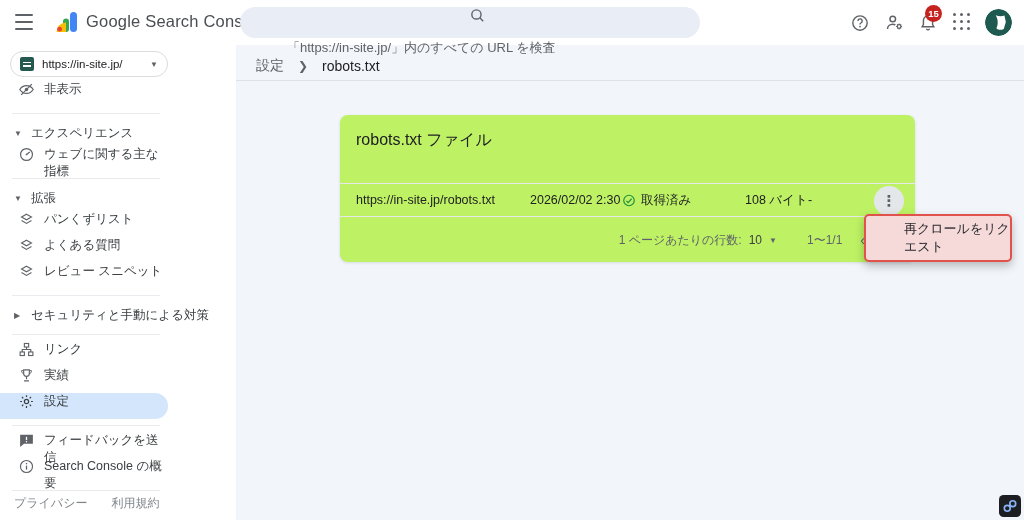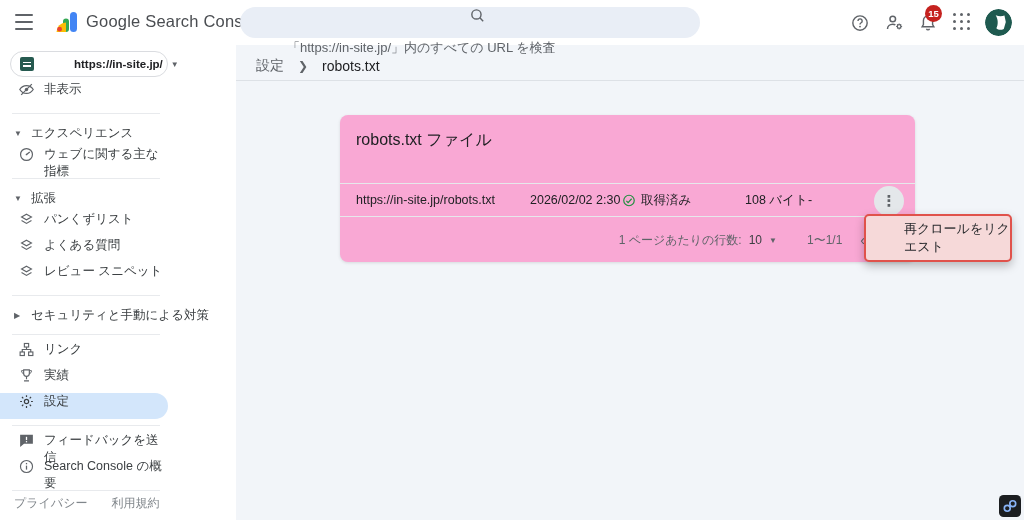--- a/index.html
+++ b/index.html
@@ -20,40 +20,40 @@
   .badge { position:absolute; top:-7px; left:8px; min-width:17px; height:17px; background:#c5221f; border-radius:9px; color:#fff; font-size:9.5px; font-weight:bold; display:flex; align-items:center; justify-content:center; padding:0 3px; }
   .avatar { width:27px; height:27px; border-radius:50%; overflow:hidden; cursor:pointer; }
   .grid9 { display:grid; grid-template-columns:repeat(3,5px); grid-template-rows:repeat(3,5px); gap:2px; }
   .grid9 i { width:3.4px; height:3.4px; background:#5f6368; border-radius:50%; }
 
   
   .sidebar { position:absolute; top:45px; left:0; width:236px; height:475px; background:#fff; z-index:4; }
   .prop-pill { margin:6px 0 4px 10px; width:158px; height:26px; border:1px solid #dadce0; border-radius:14px; display:flex; align-items:center; padding:0 9px; gap:8px; cursor:pointer; background:#fff; }
   .prop-fav { width:14px; height:14px; border-radius:2px; background:#265a50; display:flex; flex-direction:column; align-items:center; justify-content:center; gap:2px; flex-shrink:0; }
   .prop-fav i { display:block; width:8px; height:1.5px; background:#fff; }
-  .prop-url { font-size:11.5px; font-weight:bold; color:#202124; flex:1; white-space:nowrap;margin-left:32px; }
+  .prop-url { font-size:11.5px; font-weight:normal; color:#202124; flex:1; white-space:nowrap; }
   .prop-caret { font-size:8px; color:#5f6368; }
   .sitem { height:26px; display:flex; align-items:flex-start; padding-left:18px; gap:9px; font-size:12.5px; color:#3c4043; cursor:pointer; width:168px; }
   .sitem .sic { width:17px; height:17px; flex-shrink:0; display:flex; align-items:center; justify-content:center; }
   .sitem.selected { background:#d3e6fb; border-radius:0 16px 16px 0; }
   .ssec { height:26px; display:flex; align-items:center; padding-left:14px; gap:7px; font-size:12.5px; color:#3c4043; cursor:pointer; }
   .tri { font-size:8px; color:#5f6368; width:10px; }
   .sdiv { height:1px; background:#e8eaed; margin:6px 0 6px 12px; width:148px; }
   .sfoot { position:absolute; left:14px; top:450px; display:flex; gap:24px; font-size:12px; color:#80868b; }
   .sfoot span { cursor:pointer; }
 
   
   .main { position:absolute; top:45px; left:236px; width:788px; height:475px; background:#f2f5f9; }
   .breadcrumb { position:absolute; left:20px; top:8px; height:26px; display:flex; align-items:center; gap:14px; font-size:14px; }
   .bc-parent { color:#5f6368; cursor:pointer; }
   .bc-sep { color:#5f6368; font-size:12px; }
   .bc-current { color:#202124; }
   .bc-line { position:absolute; left:0; top:35px; width:788px; height:1px; background:#dde1e6; }
 
-  .card { position:absolute; left:104px; top:70px; width:575px; height:147px; background:#f9a8d4; border-radius:8px; box-shadow:0 1px 3px rgba(60,64,67,.15); }
+  .card { position:absolute; left:104px; top:70px; width:575px; height:147px; background:#bef264; border-radius:8px; box-shadow:0 1px 3px rgba(60,64,67,.15); }
   .card-title { position:absolute; left:16px; top:15px; font-size:16px; color:#202124; }
   .thead { position:absolute; top:44px; left:0; width:575px; height:23px; font-size:11.5px; color:#5f6368; }
   .trow  { position:absolute; top:68px; left:0; width:575px; height:34px; font-size:12.5px; color:#202124; border-top:1px solid #e6e8eb; border-bottom:1px solid #e6e8eb; }
   .c1{position:absolute;left:16px;top:50%;transform:translateY(-50%);} 
   .c2{position:absolute;left:190px;top:50%;transform:translateY(-50%);} 
   .c3{position:absolute;left:282px;top:50%;transform:translateY(-50%);display:flex;align-items:center;gap:5px;}
   .c4{position:absolute;left:405px;top:50%;transform:translateY(-50%);} 
   .c5{position:absolute;left:468px;top:50%;transform:translateY(-50%);} 
   .cfoot { position:absolute; bottom:0; left:0; width:575px; height:44px; display:flex; align-items:center; justify-content:flex-end; padding-right:50px; font-size:12px; color:#5f6368; gap:7px; }
   .cfoot .gap { width:16px; }

